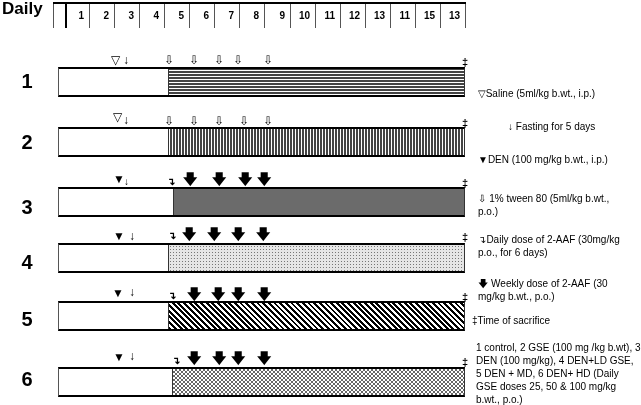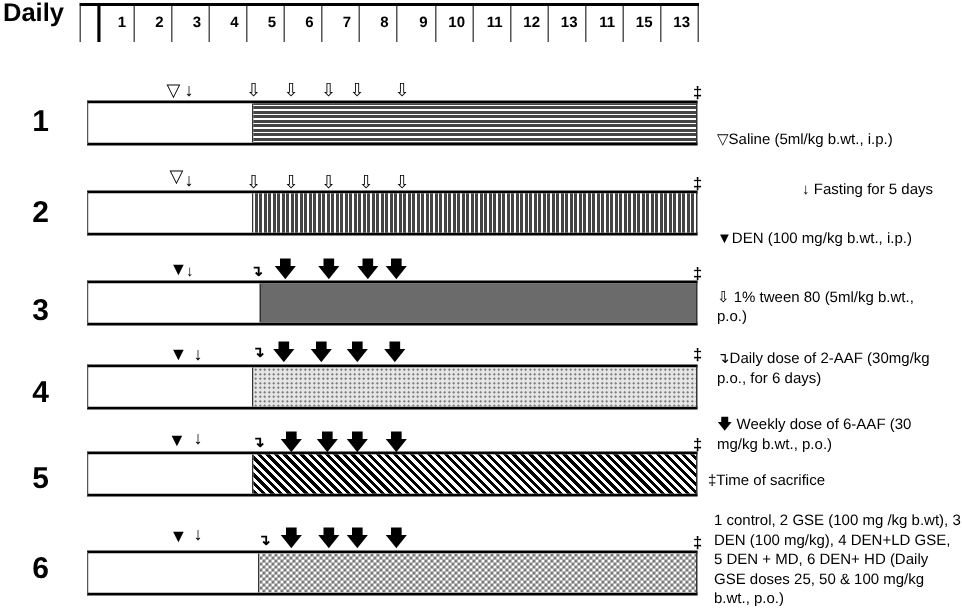--- a/index.html
+++ b/index.html
@@ -130,19 +130,19 @@
 <span class="mk big" style="left:212px;top:352px;">🡇</span>
 <span class="mk big" style="left:231px;top:352px;">🡇</span>
 <span class="mk big" style="left:257px;top:352px;">🡇</span>
 <span class="dagger" style="left:462px;top:356px;">‡</span>
 <div class="abs bar" style="top:367px;">
     <div class="white" style="width:114px;"></div>
     <div class="pat p-check"></div>
   </div>
 
 <div class="legend" style="left:478px;top:87px;width:160px;">▽Saline (5ml/kg b.wt., i.p.)</div>
-<div class="legend" style="left:492px;top:120px;width:130px;text-align:right;">↓ Fasting for 5 days</div>
+<div class="legend" style="left:508px;top:120px;width:130px;">↓ Fasting for 5 days</div>
 <div class="legend" style="left:478px;top:153px;width:160px;">▼DEN (100 mg/kg b.wt., i.p.)</div>
 <div class="legend" style="left:478px;top:192px;width:150px;">⇩ 1% tween 80 (5ml/kg b.wt., p.o.)</div>
 <div class="legend" style="left:478px;top:233px;width:160px;">↴Daily dose of 2-AAF (30mg/kg p.o., for 6 days)</div>
-<div class="legend" style="left:478px;top:277px;width:155px;">🡇 Weekly dose of 6-AAF (30 mg/kg b.wt., p.o.)</div>
+<div class="legend" style="left:478px;top:277px;width:155px;">🡇 Weekly dose of 2-AAF (30 mg/kg b.wt., p.o.)</div>
 <div class="legend" style="left:472px;top:314px;width:160px;">‡Time of sacrifice</div>
 <div class="legend" style="left:476px;top:341px;width:165px;">1 control, 2 GSE (100 mg /kg b.wt), 3 DEN (100 mg/kg),  4 DEN+LD GSE, 5 DEN + MD, 6 DEN+ HD (Daily GSE doses 25, 50 &amp; 100 mg/kg b.wt., p.o.)</div>
 
 </body></html>

